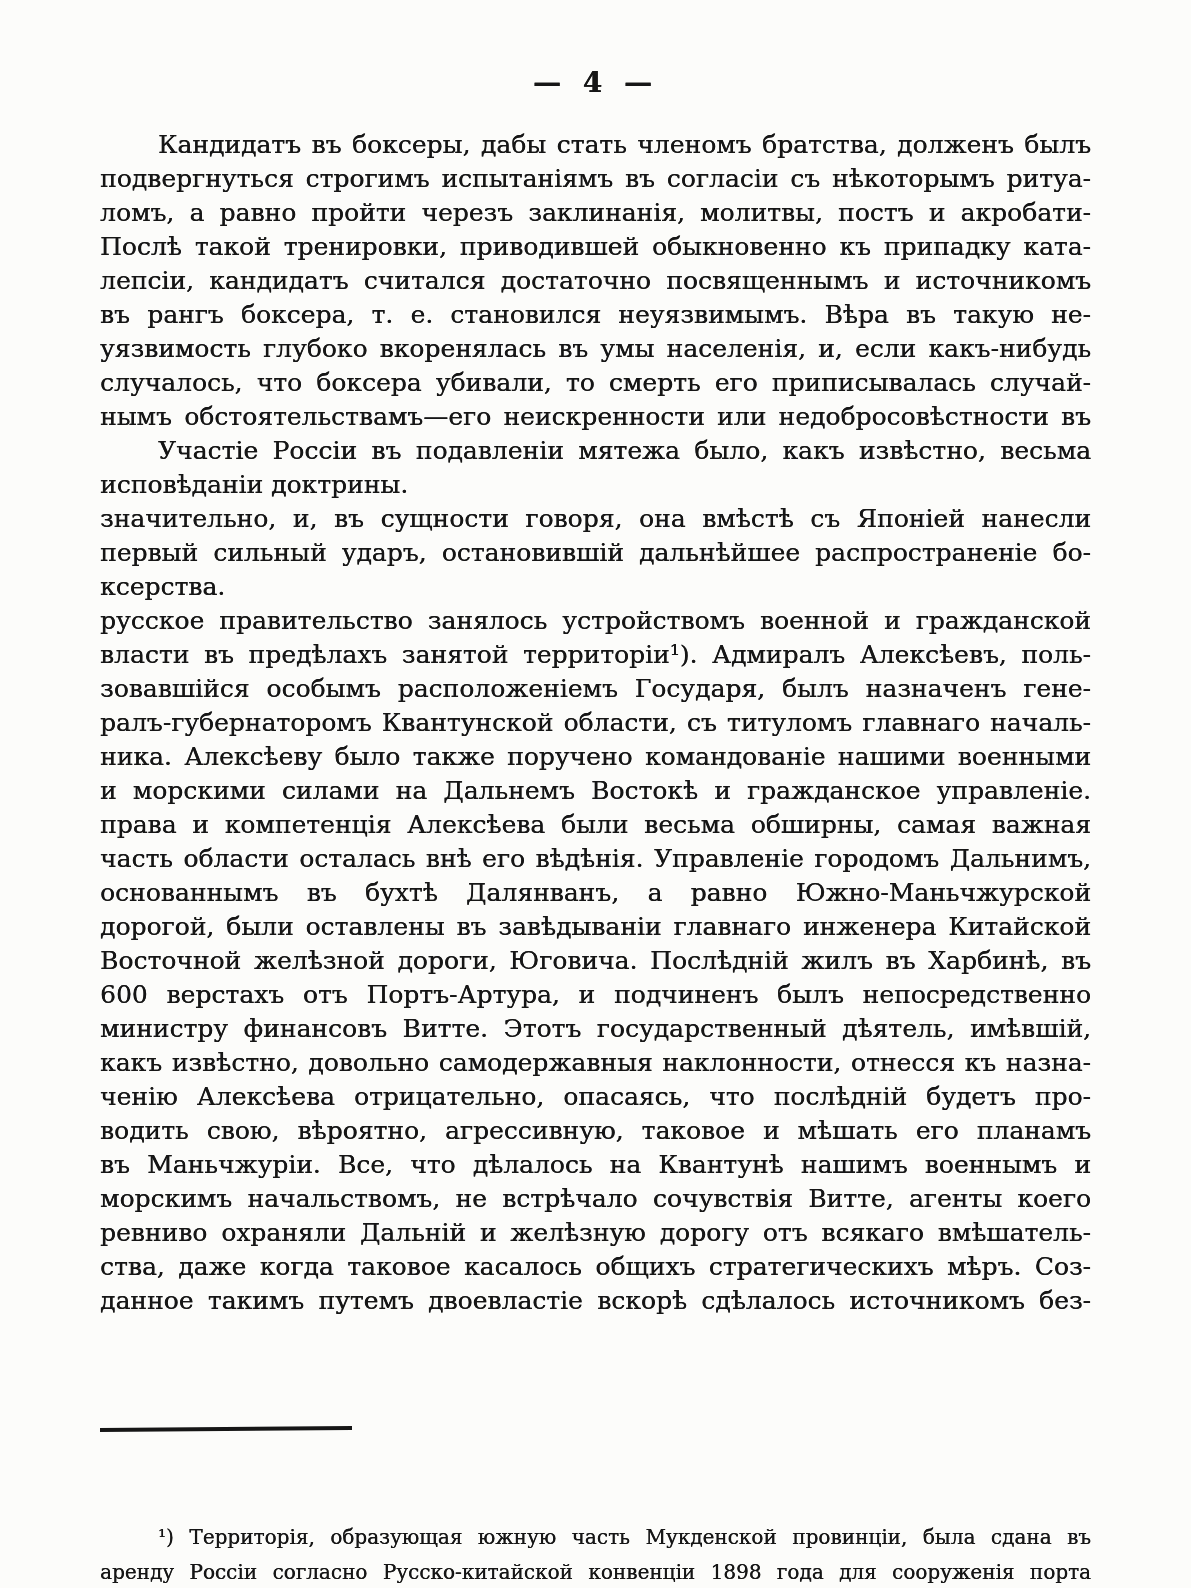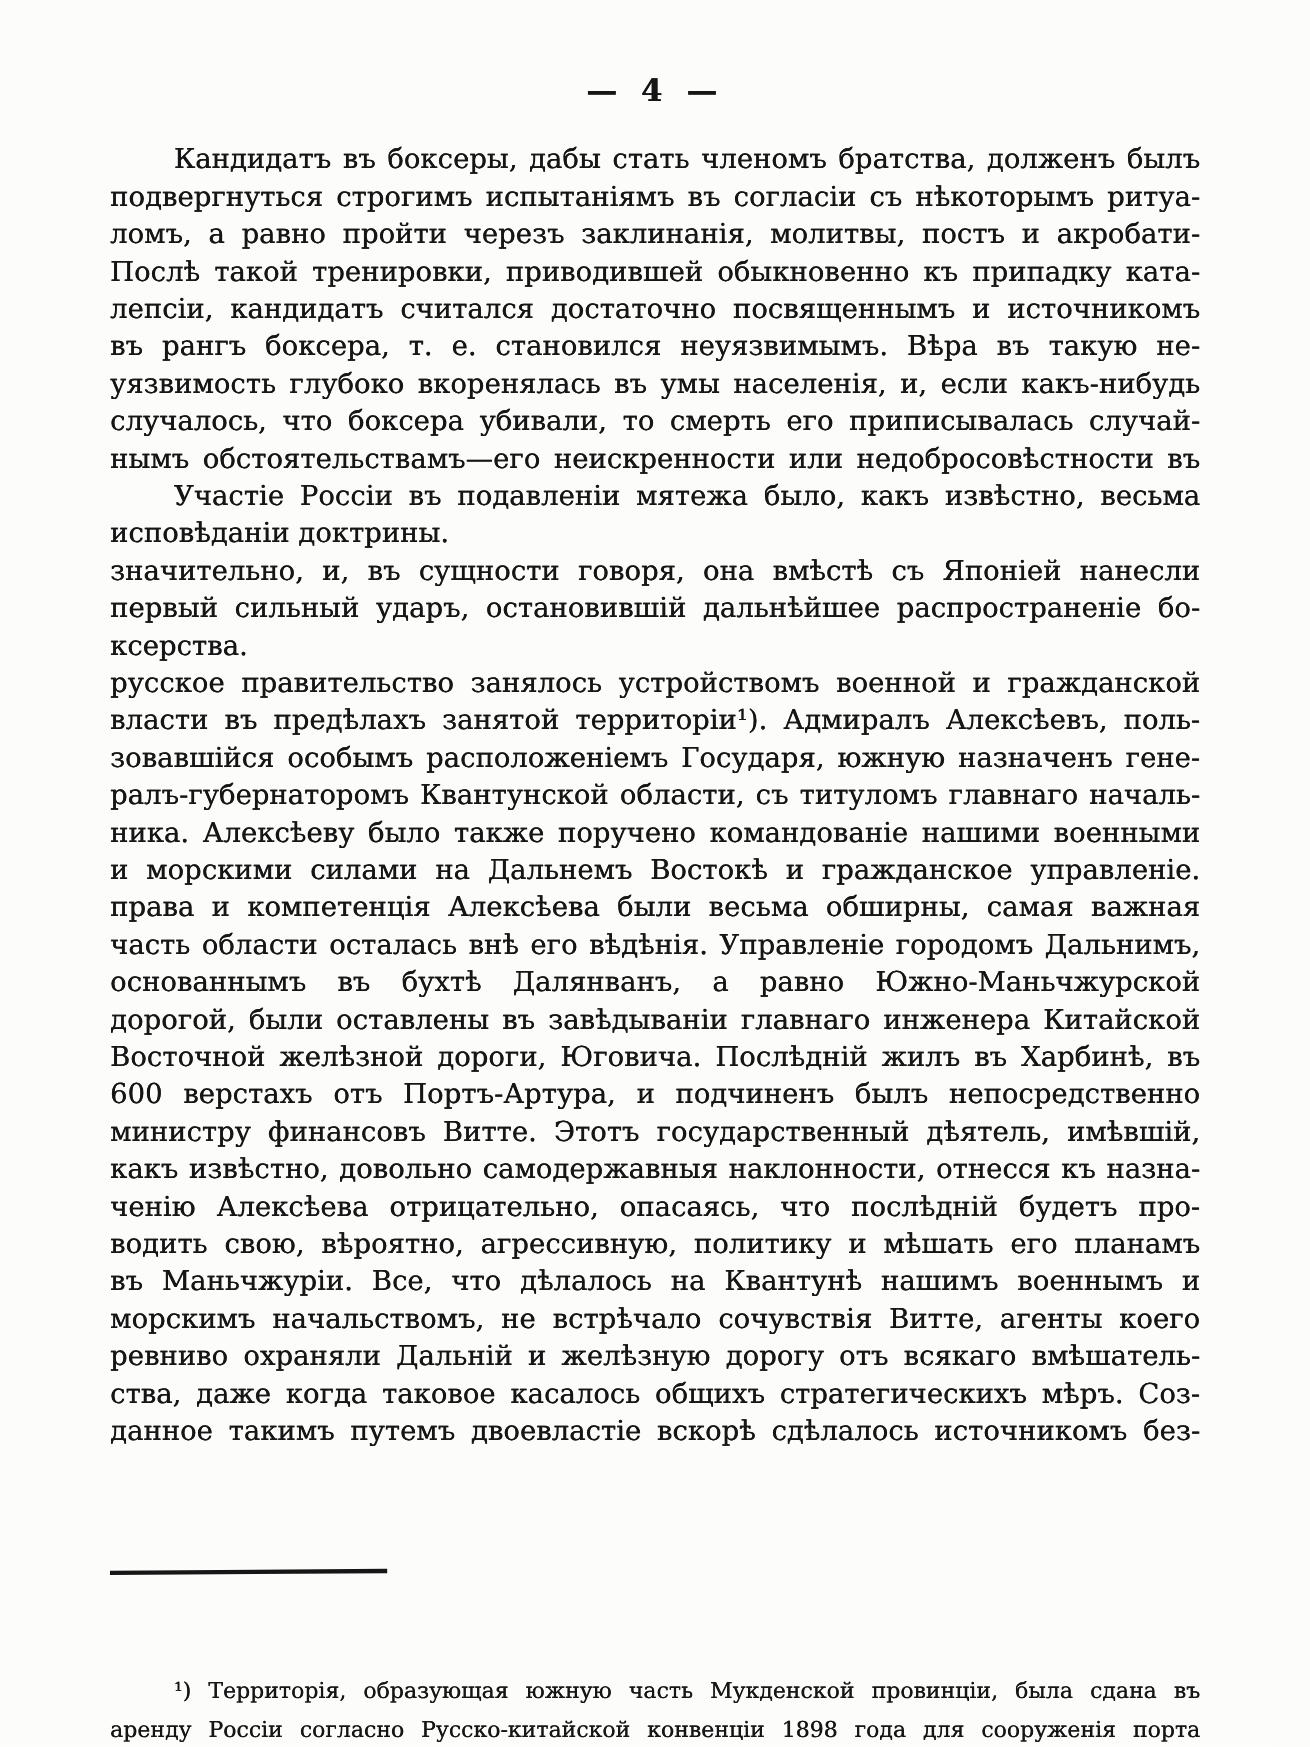--- a/index.html
+++ b/index.html
@@ -83,34 +83,34 @@
     <div class="line">уязвимость глубоко вкоренялась въ умы населенія, и, если какъ-нибудь</div>
     <div class="line">случалось, что боксера убивали, то смерть его приписывалась случай-</div>
     <div class="line">нымъ обстоятельствамъ—его неискренности или недобросовѣстности въ</div>
     <div class="line indent">Участіе Россіи въ подавленіи мятежа было, какъ извѣстно, весьма</div>
     <div class="line short">исповѣданіи доктрины.</div>
     <div class="line">значительно, и, въ сущности говоря, она вмѣстѣ съ Японіей нанесли</div>
     <div class="line">первый сильный ударъ, остановившій дальнѣйшее распространеніе бо-</div>
     <div class="line short">ксерства.</div>
     <div class="line">русское правительство занялось устройствомъ военной и гражданской</div>
     <div class="line">власти въ предѣлахъ занятой территоріи¹). Адмиралъ Алексѣевъ, поль-</div>
-    <div class="line">зовавшійся особымъ расположеніемъ Государя, южную назначенъ гене-</div>
+    <div class="line">зовавшійся особымъ расположеніемъ Государя, былъ назначенъ гене-</div>
     <div class="line">ралъ-губернаторомъ Квантунской области, съ титуломъ главнаго началь-</div>
     <div class="line">ника. Алексѣеву было также поручено командованіе нашими военными</div>
     <div class="line">и морскими силами на Дальнемъ Востокѣ и гражданское управленіе. Хотя</div>
     <div class="line">права и компетенція Алексѣева были весьма обширны, самая важная</div>
     <div class="line">часть области осталась внѣ его вѣдѣнія. Управленіе городомъ Дальнимъ,</div>
     <div class="line">основаннымъ въ бухтѣ Далянванъ, а равно Южно-Маньчжурской желѣзной</div>
     <div class="line">дорогой, были оставлены въ завѣдываніи главнаго инженера Китайской</div>
     <div class="line">Восточной желѣзной дороги, Юговича. Послѣдній жилъ въ Харбинѣ, въ</div>
     <div class="line">600 верстахъ отъ Портъ-Артура, и подчиненъ былъ непосредственно</div>
     <div class="line">министру финансовъ Витте. Этотъ государственный дѣятель, имѣвшій,</div>
     <div class="line">какъ извѣстно, довольно самодержавныя наклонности, отнесся къ назна-</div>
     <div class="line">ченію Алексѣева отрицательно, опасаясь, что послѣдній будетъ про-</div>
-    <div class="line">водить свою, вѣроятно, агрессивную, политику и мѣшать его планамъ</div>
+    <div class="line">водить свою, вѣроятно, агрессивную, таковое и мѣшать его планамъ</div>
     <div class="line">въ Маньчжуріи. Все, что дѣлалось на Квантунѣ нашимъ военнымъ и</div>
     <div class="line">морскимъ начальствомъ, не встрѣчало сочувствія Витте, агенты коего</div>
     <div class="line">ревниво охраняли Дальній и желѣзную дорогу отъ всякаго вмѣшатель-</div>
     <div class="line">ства, даже когда таковое касалось общихъ стратегическихъ мѣръ. Соз-</div>
     <div class="line">данное такимъ путемъ двоевластіе вскорѣ сдѣлалось источникомъ без-</div>
   </div>
 
   <div class="footnote-rule"></div>
 
   <div class="footnote">

